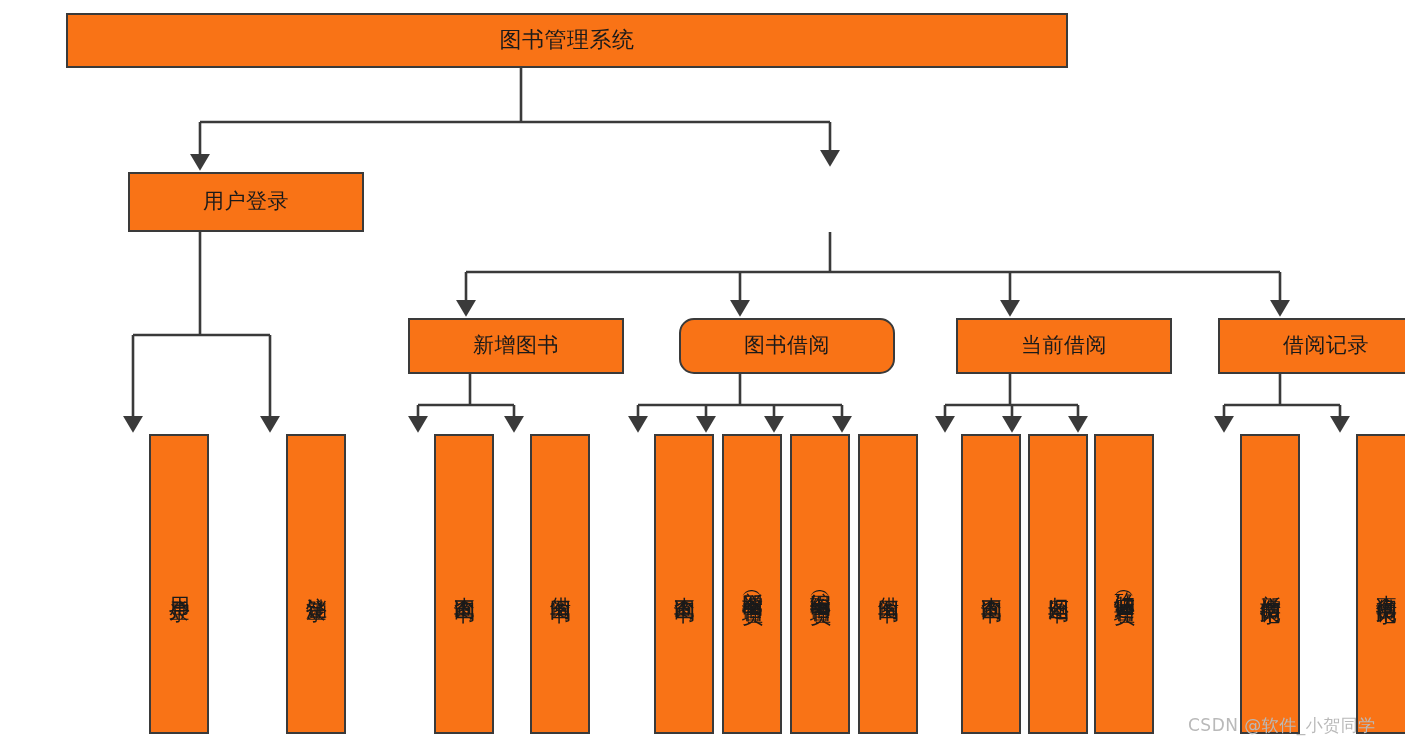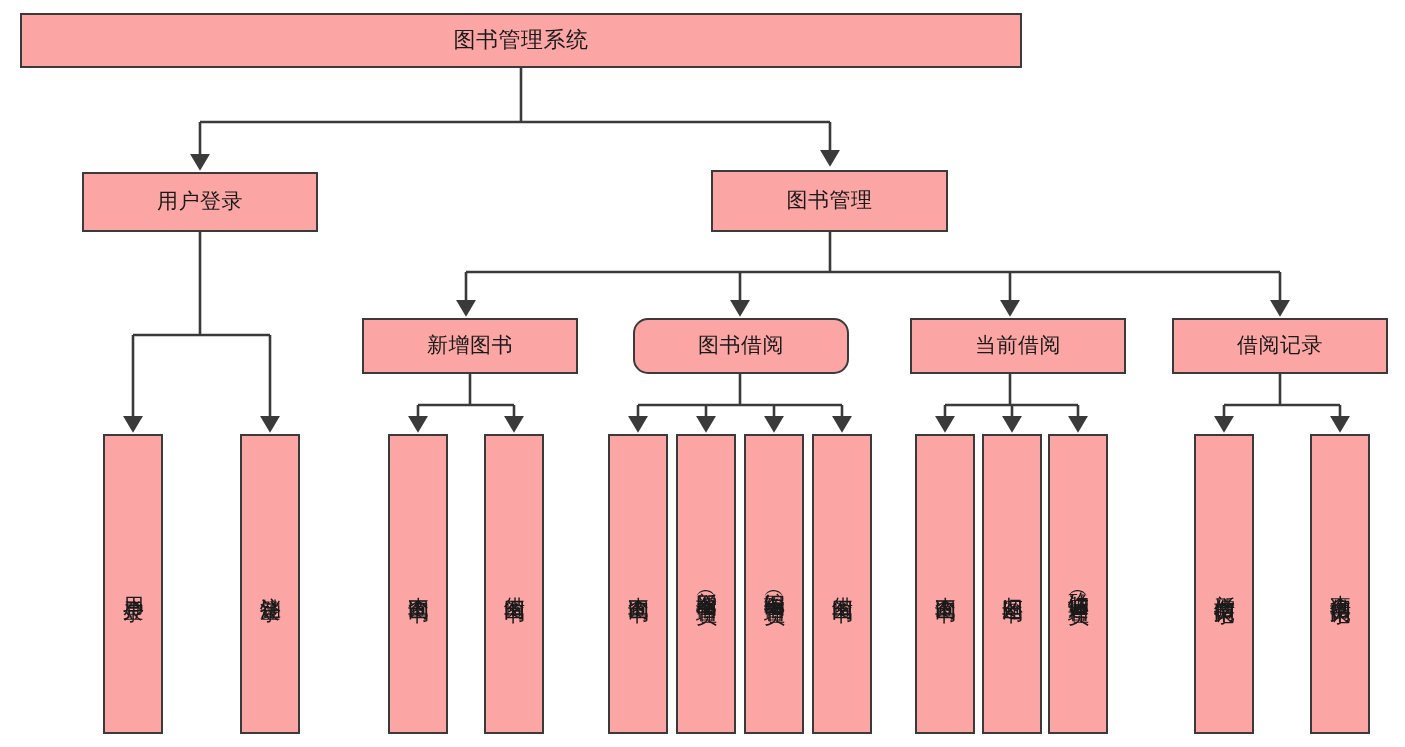--- a/index.html
+++ b/index.html
@@ -21,26 +21,27 @@
     position: absolute;
     left: 0;
     top: 0;
     width: 1405px;
     height: 747px;
     pointer-events: none;
   }
   .node {
     position: absolute;
     box-sizing: border-box;
-    background: #fca5a5;
+    background: #f97316;
     border: 2.5px solid #3a3a3a;
     display: flex;
     align-items: center;
     justify-content: center;
     color: #1a1a1a;
+    margin-left: 46px;
   }
   .node .label {
     display: block;
     line-height: 1.12;
     letter-spacing: 0.5px;
     text-align: center;
   }
   .node.horizontal .label {
     font-size: 21px;
   }
@@ -126,23 +127,20 @@
   </svg>
 
   <div class="node horizontal" id="root-node" style="left:20px; top:13px; width:1002px; height:55px;">
     <span class="label">图书管理系统</span>
   </div>
 
   <div class="node horizontal" style="left:82px; top:172px; width:236px; height:60px;">
     <span class="label">用户登录</span>
   </div>
 
-  <div class="node horizontal" style="left:711px; top:170px; width:237px; height:62px;">
-    <span class="label">图书管理</span>
-  </div>
 
   <div class="node horizontal" style="left:362px; top:318px; width:216px; height:56px;">
     <span class="label">新增图书</span>
   </div>
 
   <div class="node horizontal" style="left:633px; top:318px; width:216px; height:56px;border-radius:15px;">
     <span class="label">图书借阅</span>
   </div>
 
   <div class="node horizontal" style="left:910px; top:318px; width:216px; height:56px;">
@@ -198,14 +196,15 @@
   </div>
 
   <div class="node vertical" style="left:1194px; top:434px; width:60px; height:300px;">
     <span class="label">新增借阅记录</span>
   </div>
 
   <div class="node vertical" style="left:1310px; top:434px; width:60px; height:300px;">
     <span class="label">查询借阅记录</span>
   </div>
 
+  <div id="watermark">CSDN @软件_小贺同学</div>
 
 </div>
 
 </body></html>

